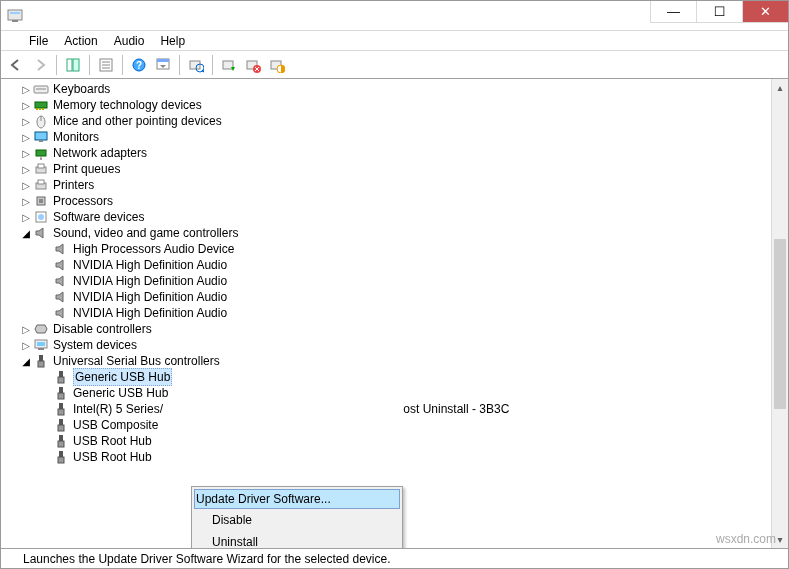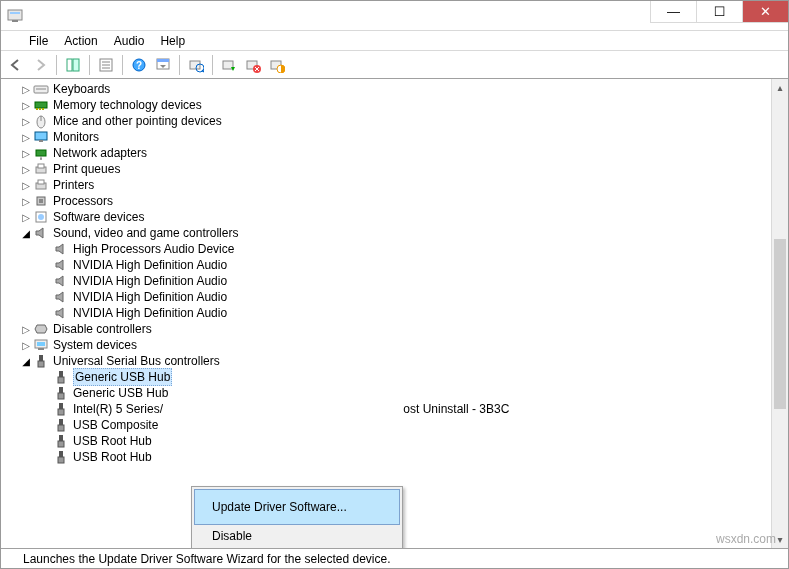--- a/index.html
+++ b/index.html
@@ -115,21 +115,21 @@
   width: 212px;
   background: #f0f0f0;
   border: 1px solid #a0a0a0;
   box-shadow: 2px 2px 3px rgba(0,0,0,0.25);
   padding: 2px;
 }
 .ctxmenu .mi {
   height: 22px; display: flex; align-items: center;
   padding-left: 18px;
 }
-.ctxmenu .mi.hover { background: #bee6fd; border: 1px solid #7da2ce; padding-left: 17px; height:36px;}
+.ctxmenu .mi.hover { background: #bee6fd; border: 1px solid #7da2ce; padding-left: 1px; height:20px;}
 
 svg { display: block; }
 </style>
 </head>
 <body>
 
 <div class="titlebar">
   <span class="app-icon">
     <svg width="16" height="16">
         <rect x="1" y="2" width="14" height="10" fill="#e8e8e8" stroke="#888"></rect>

